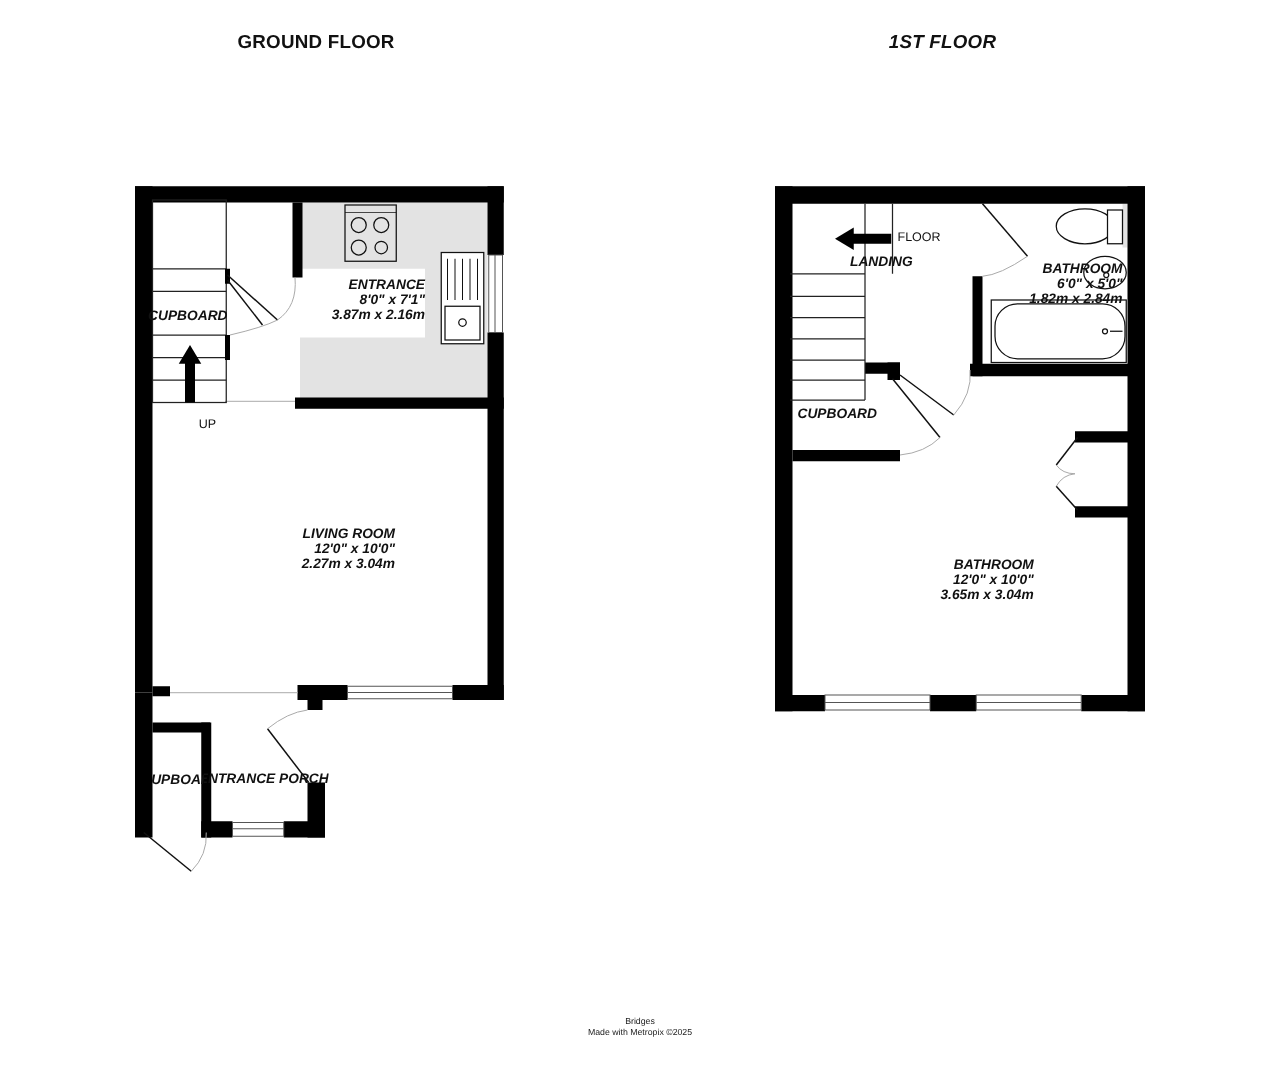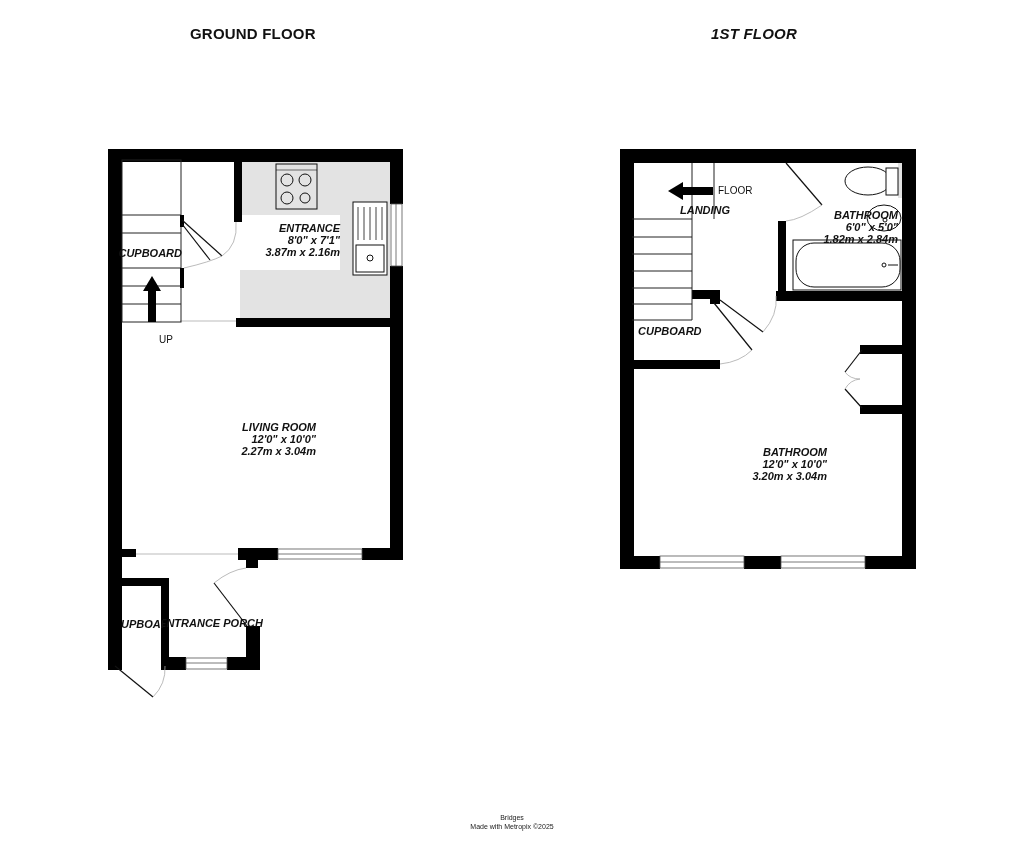--- a/index.html
+++ b/index.html
@@ -203,20 +203,20 @@
 <div class="room-label" style="left:798px; top:209px; width:100px;">
   <span class="name">BATHROOM</span>
   <span class="dim">6'0"  x 5'0"</span>
   <span class="dim">1.82m  x 2.84m</span>
 </div>
 <div class="room-label" style="left:680px; top:204px;">LANDING</div>
 <div class="room-label" style="left:638px; top:325px;">CUPBOARD</div>
 <div class="room-label" style="left:707px; top:446px; width:120px;">
   <span class="name">BATHROOM</span>
   <span class="dim">12'0"  x 10'0"</span>
-  <span class="dim">3.20m  x 3.04m</span>
+  <span class="dim">3.65m  x 3.04m</span>
 </div>
 <div class="plain-label" style="left:718px; top:185px;">FLOOR</div>
 
 <div class="footer" style="top:813px;">
   <div>Bridges</div>
   <div>Made with Metropix ©2025</div>
 </div>
 
 </body></html>

